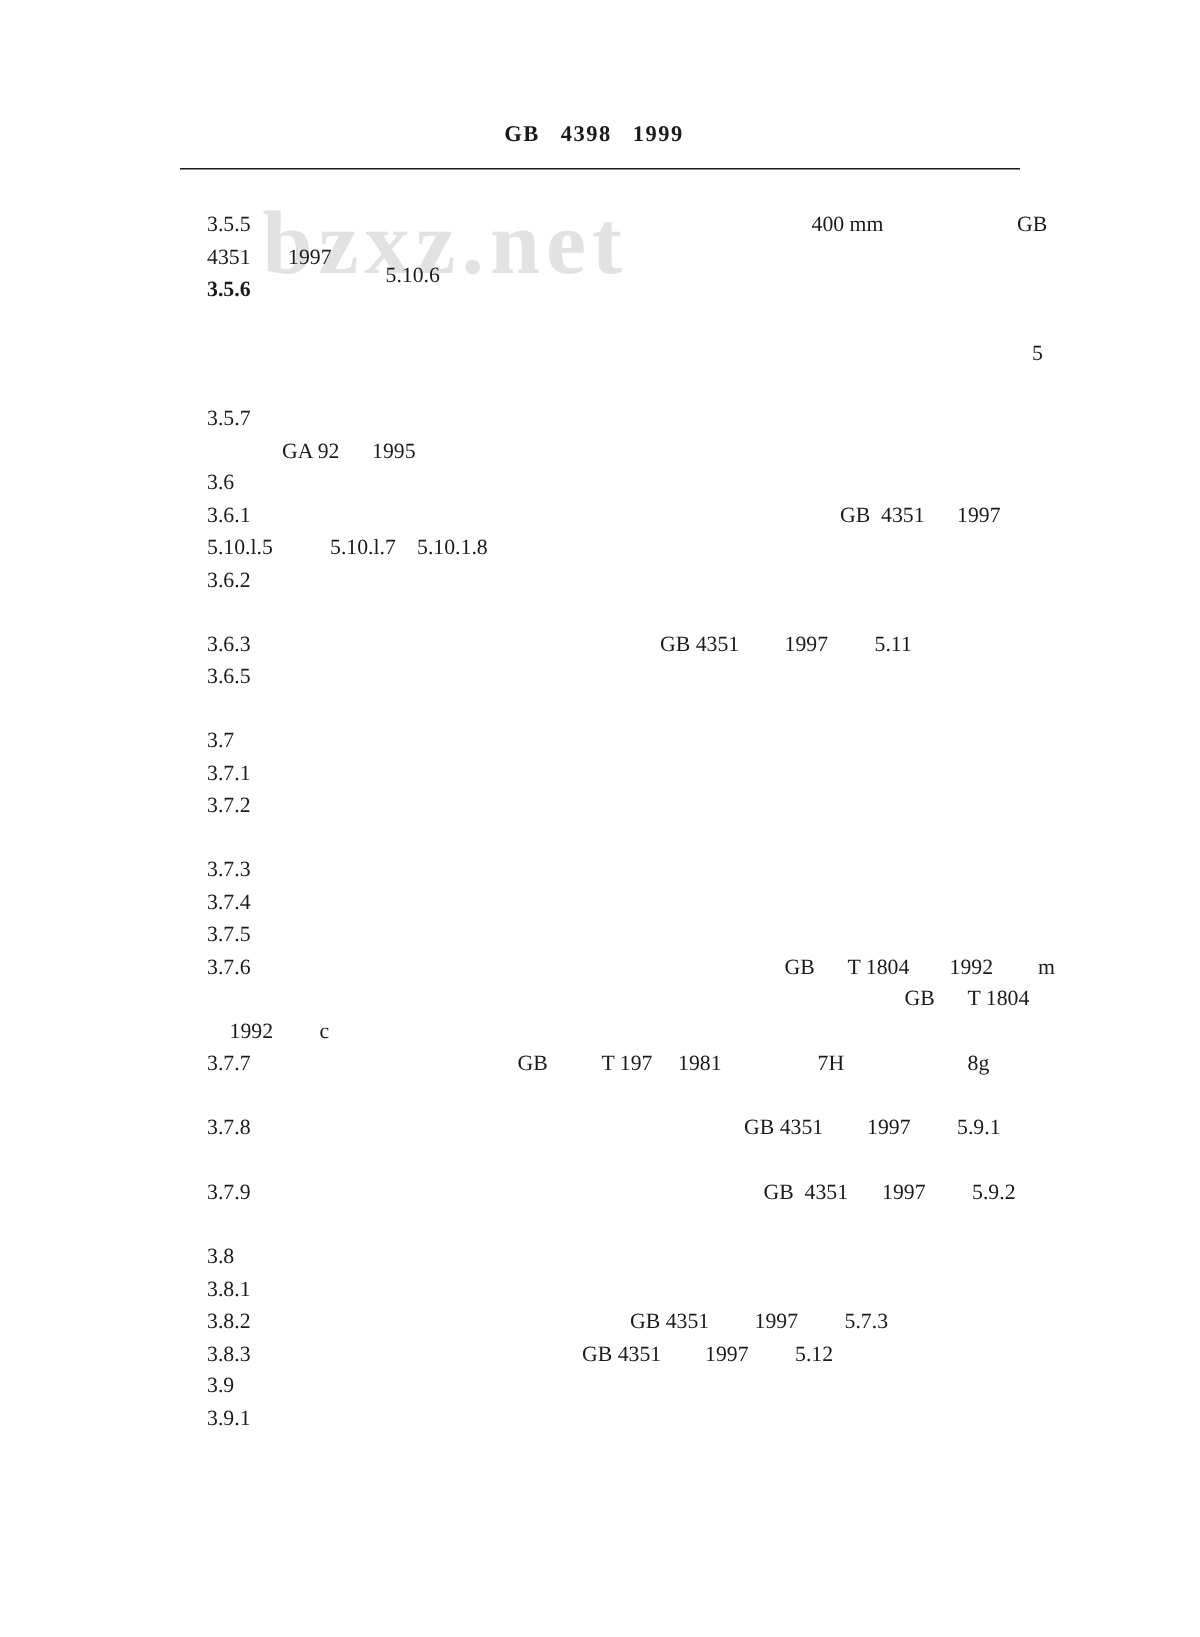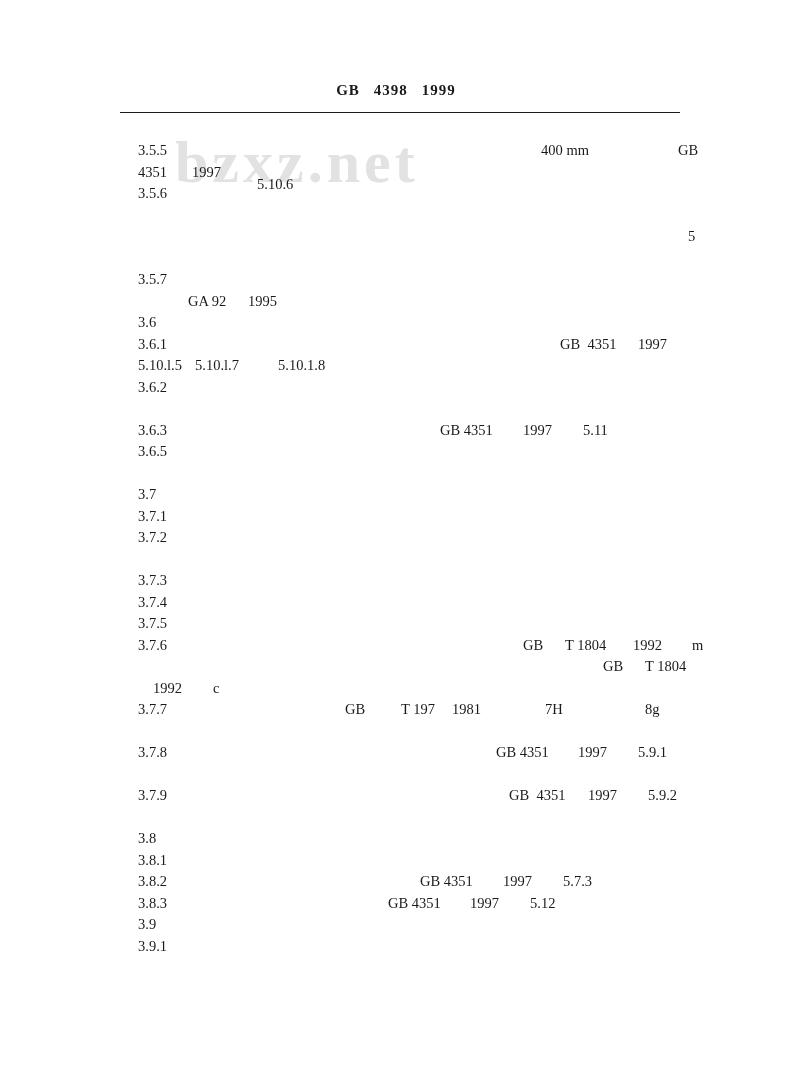--- a/index.html
+++ b/index.html
@@ -90,29 +90,29 @@
 
     <div class="doc-header">
       <span>GB</span><span class="sp"></span><span>4398</span><span class="sp"></span><span>1999</span>
     </div>
 
     <div class="rule"></div>
 
     <div class="body-block">
         <div class="line"><span class="seg" style="left: 118px;">3.5.5</span><span class="seg" style="left: 521px;">400 mm</span><span class="seg" style="left: 658px;">GB</span></div>
         <div class="line"><span class="seg" style="left: 118px;">4351</span><span class="seg" style="left: 172px;">1997</span><span class="seg" style="left: 237px; margin-top: 12px;">5.10.6</span></div>
-        <div class="line"><span class="seg" style="left: 118px;">3.5.6</span></div>
+        <div class="line"><span class="seg" style="left: 118px; font-weight: bold;">3.5.6</span></div>
         <div class="line"></div>
         <div class="line"><span class="seg" style="left: 668px;">5</span></div>
         <div class="line"></div>
         <div class="line"><span class="seg" style="left: 118px;">3.5.7</span></div>
         <div class="line"><span class="seg" style="left: 168px;">GA 92</span><span class="seg" style="left: 228px;">1995</span></div>
         <div class="line"><span class="seg" style="left: 118px;">3.6</span></div>
         <div class="line"><span class="seg" style="left: 118px;">3.6.1</span><span class="seg" style="left: 540px;">GB  4351</span><span class="seg" style="left: 618px;">1997</span></div>
-        <div class="line"><span class="seg" style="left: 118px;">5.10.l.5</span><span class="seg" style="left: 175px;">5.10.l.7</span><span class="seg" style="left: 258px;">5.10.1.8</span></div>
+        <div class="line"><span class="seg" style="left: 118px;">5.10.l.5</span><span class="seg" style="left: 200px;">5.10.l.7</span><span class="seg" style="left: 258px;">5.10.1.8</span></div>
         <div class="line"><span class="seg" style="left: 118px;">3.6.2</span></div>
         <div class="line"></div>
         <div class="line"><span class="seg" style="left: 118px;">3.6.3</span><span class="seg" style="left: 420px;">GB 4351</span><span class="seg" style="left: 503px;">1997</span><span class="seg" style="left: 563px;">5.11</span></div>
         <div class="line"><span class="seg" style="left: 118px;">3.6.5</span></div>
         <div class="line"></div>
         <div class="line"><span class="seg" style="left: 118px;">3.7</span></div>
         <div class="line"><span class="seg" style="left: 118px;">3.7.1</span></div>
         <div class="line"><span class="seg" style="left: 118px;">3.7.2</span></div>
         <div class="line"></div>
         <div class="line"><span class="seg" style="left: 118px;">3.7.3</span></div>

